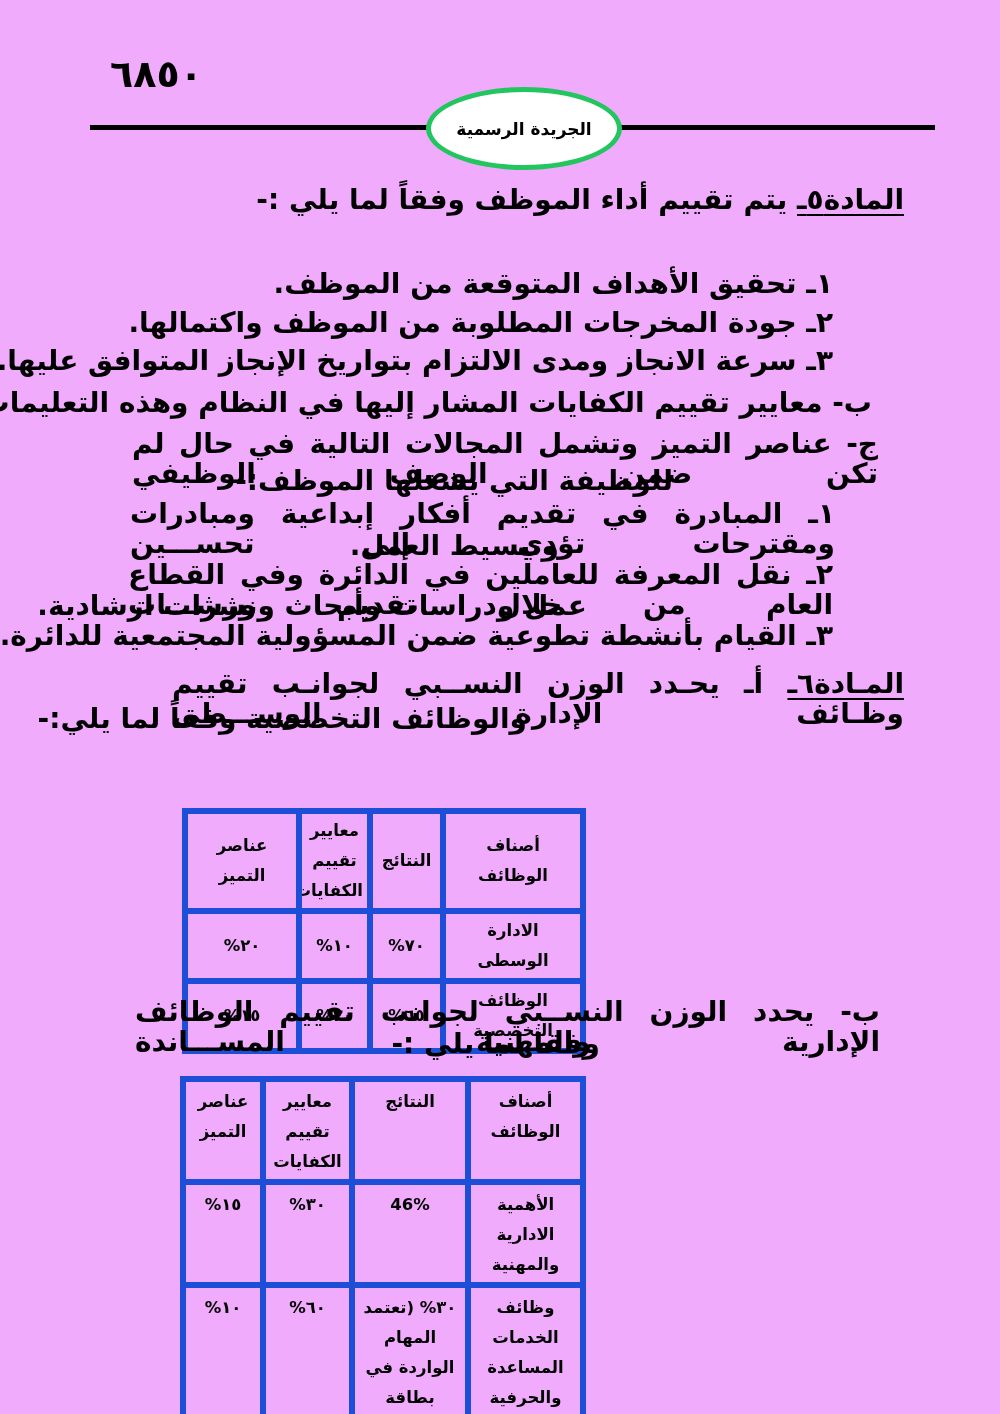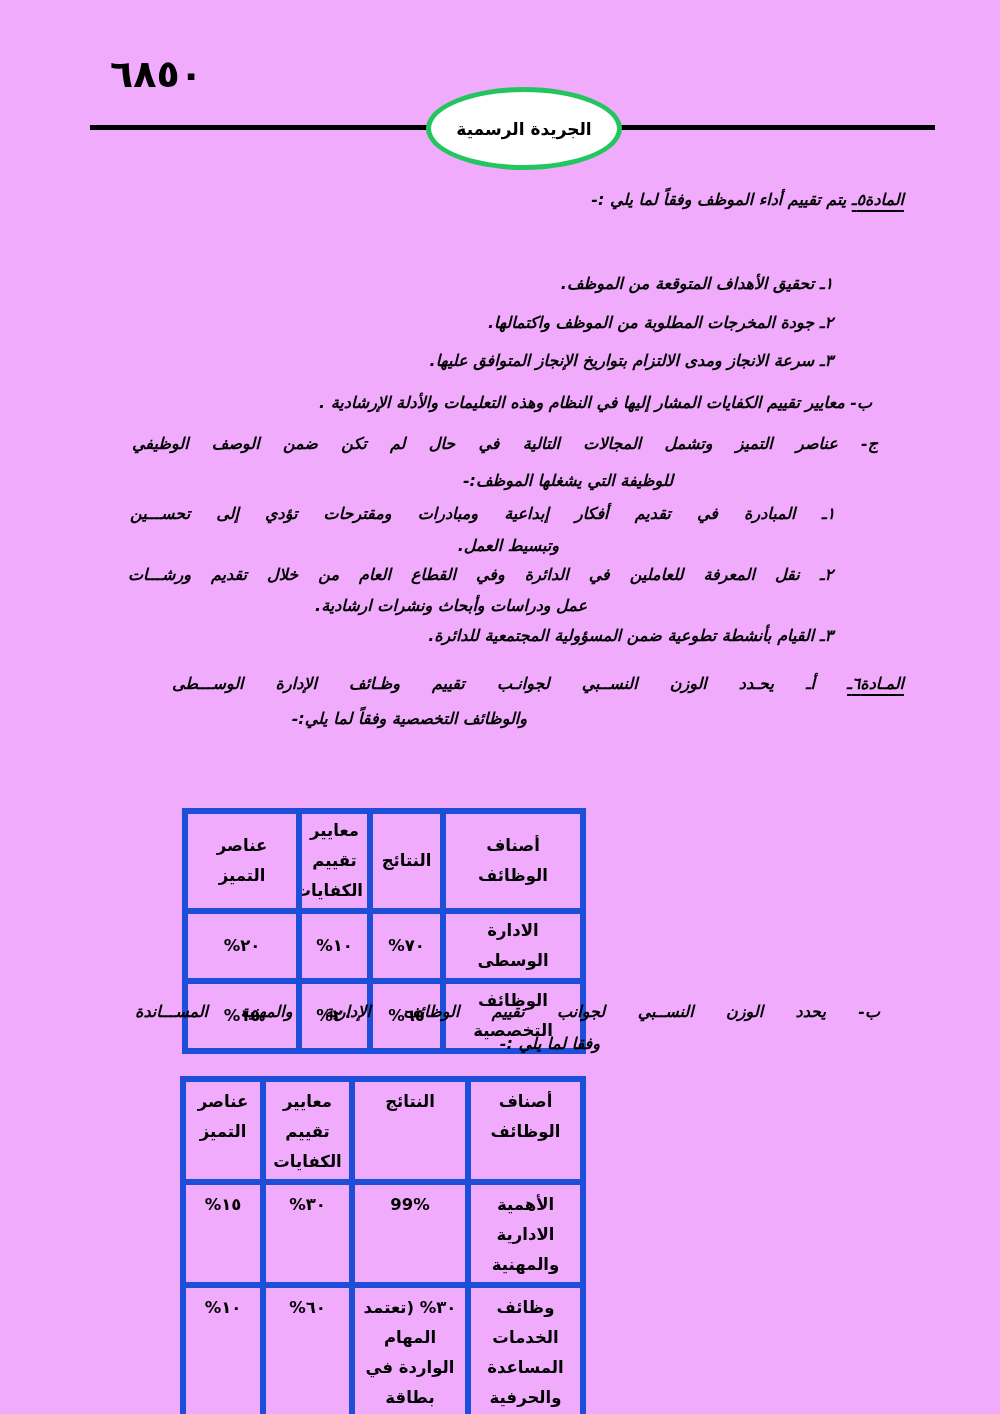--- a/index.html
+++ b/index.html
@@ -46,26 +46,25 @@
     z-index: 2;
     display: flex;
     align-items: center;
     justify-content: center;
     font-size: 17px;
   }
 
   
   .line {
     position: absolute;
-    font-size: 16px;
+    font-size: 28px;
     line-height: 30px;
     white-space: nowrap;
     direction: rtl;
     text-align: right;
-    font-style: italic;
   }
   .line.fill {
     white-space: normal;
     text-align: justify;
     text-align-last: justify;
     -moz-text-align-last: justify;
   }
   .u {
     text-decoration: underline;
     text-decoration-thickness: 2px;
@@ -188,21 +187,21 @@
     </colgroup>
     <tbody>
         <tr class="hrow">
       <td>أصناف الوظائف</td>
       <td>النتائج</td>
       <td>معايير تقييم الكفايات</td>
       <td>عناصر التميز</td>
     </tr>
     <tr class="drow1">
       <td>الأهمية الادارية والمهنية</td>
-      <td>99%</td>
+      <td>46%</td>
       <td>٣٠%</td>
       <td>١٥%</td>
     </tr>
     <tr class="drow2">
       <td>وظائف الخدمات المساعدة والحرفية</td>
       <td>٣٠% (تعتمد المهام الواردة في بطاقة الوصف الوظيفي)</td>
       <td>٦٠%</td>
       <td>١٠%</td>
     </tr>
   </tbody>

